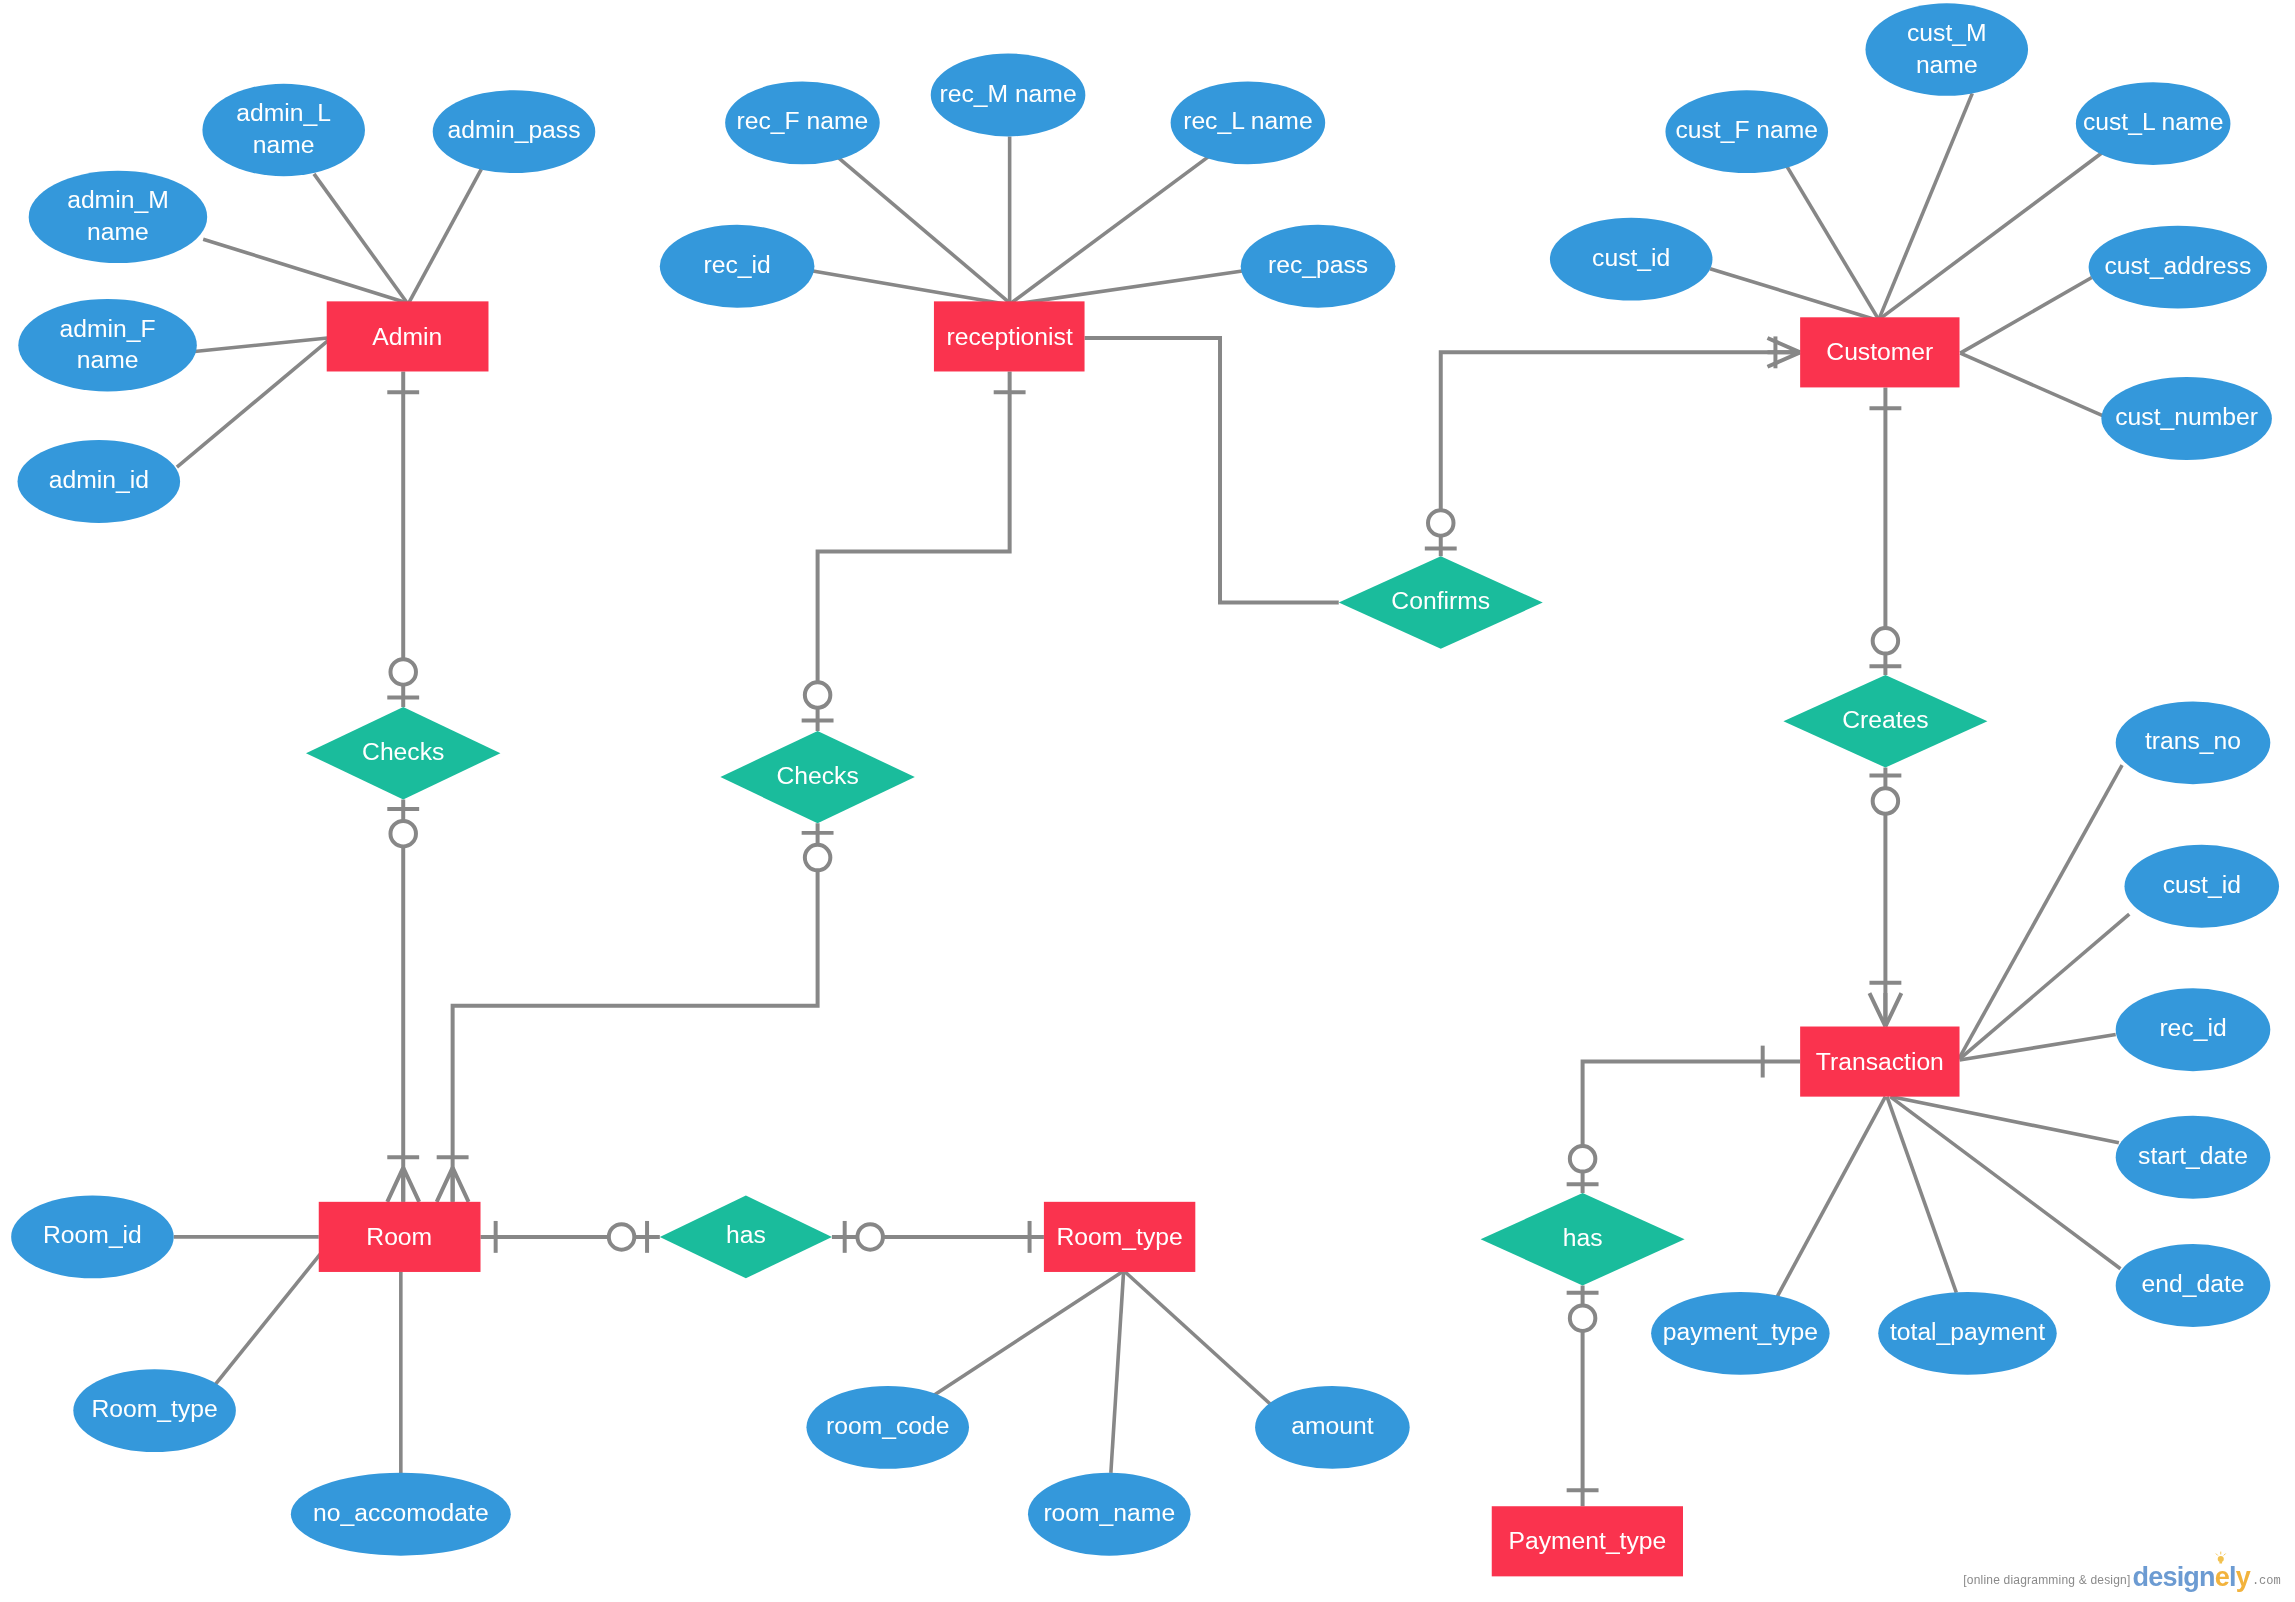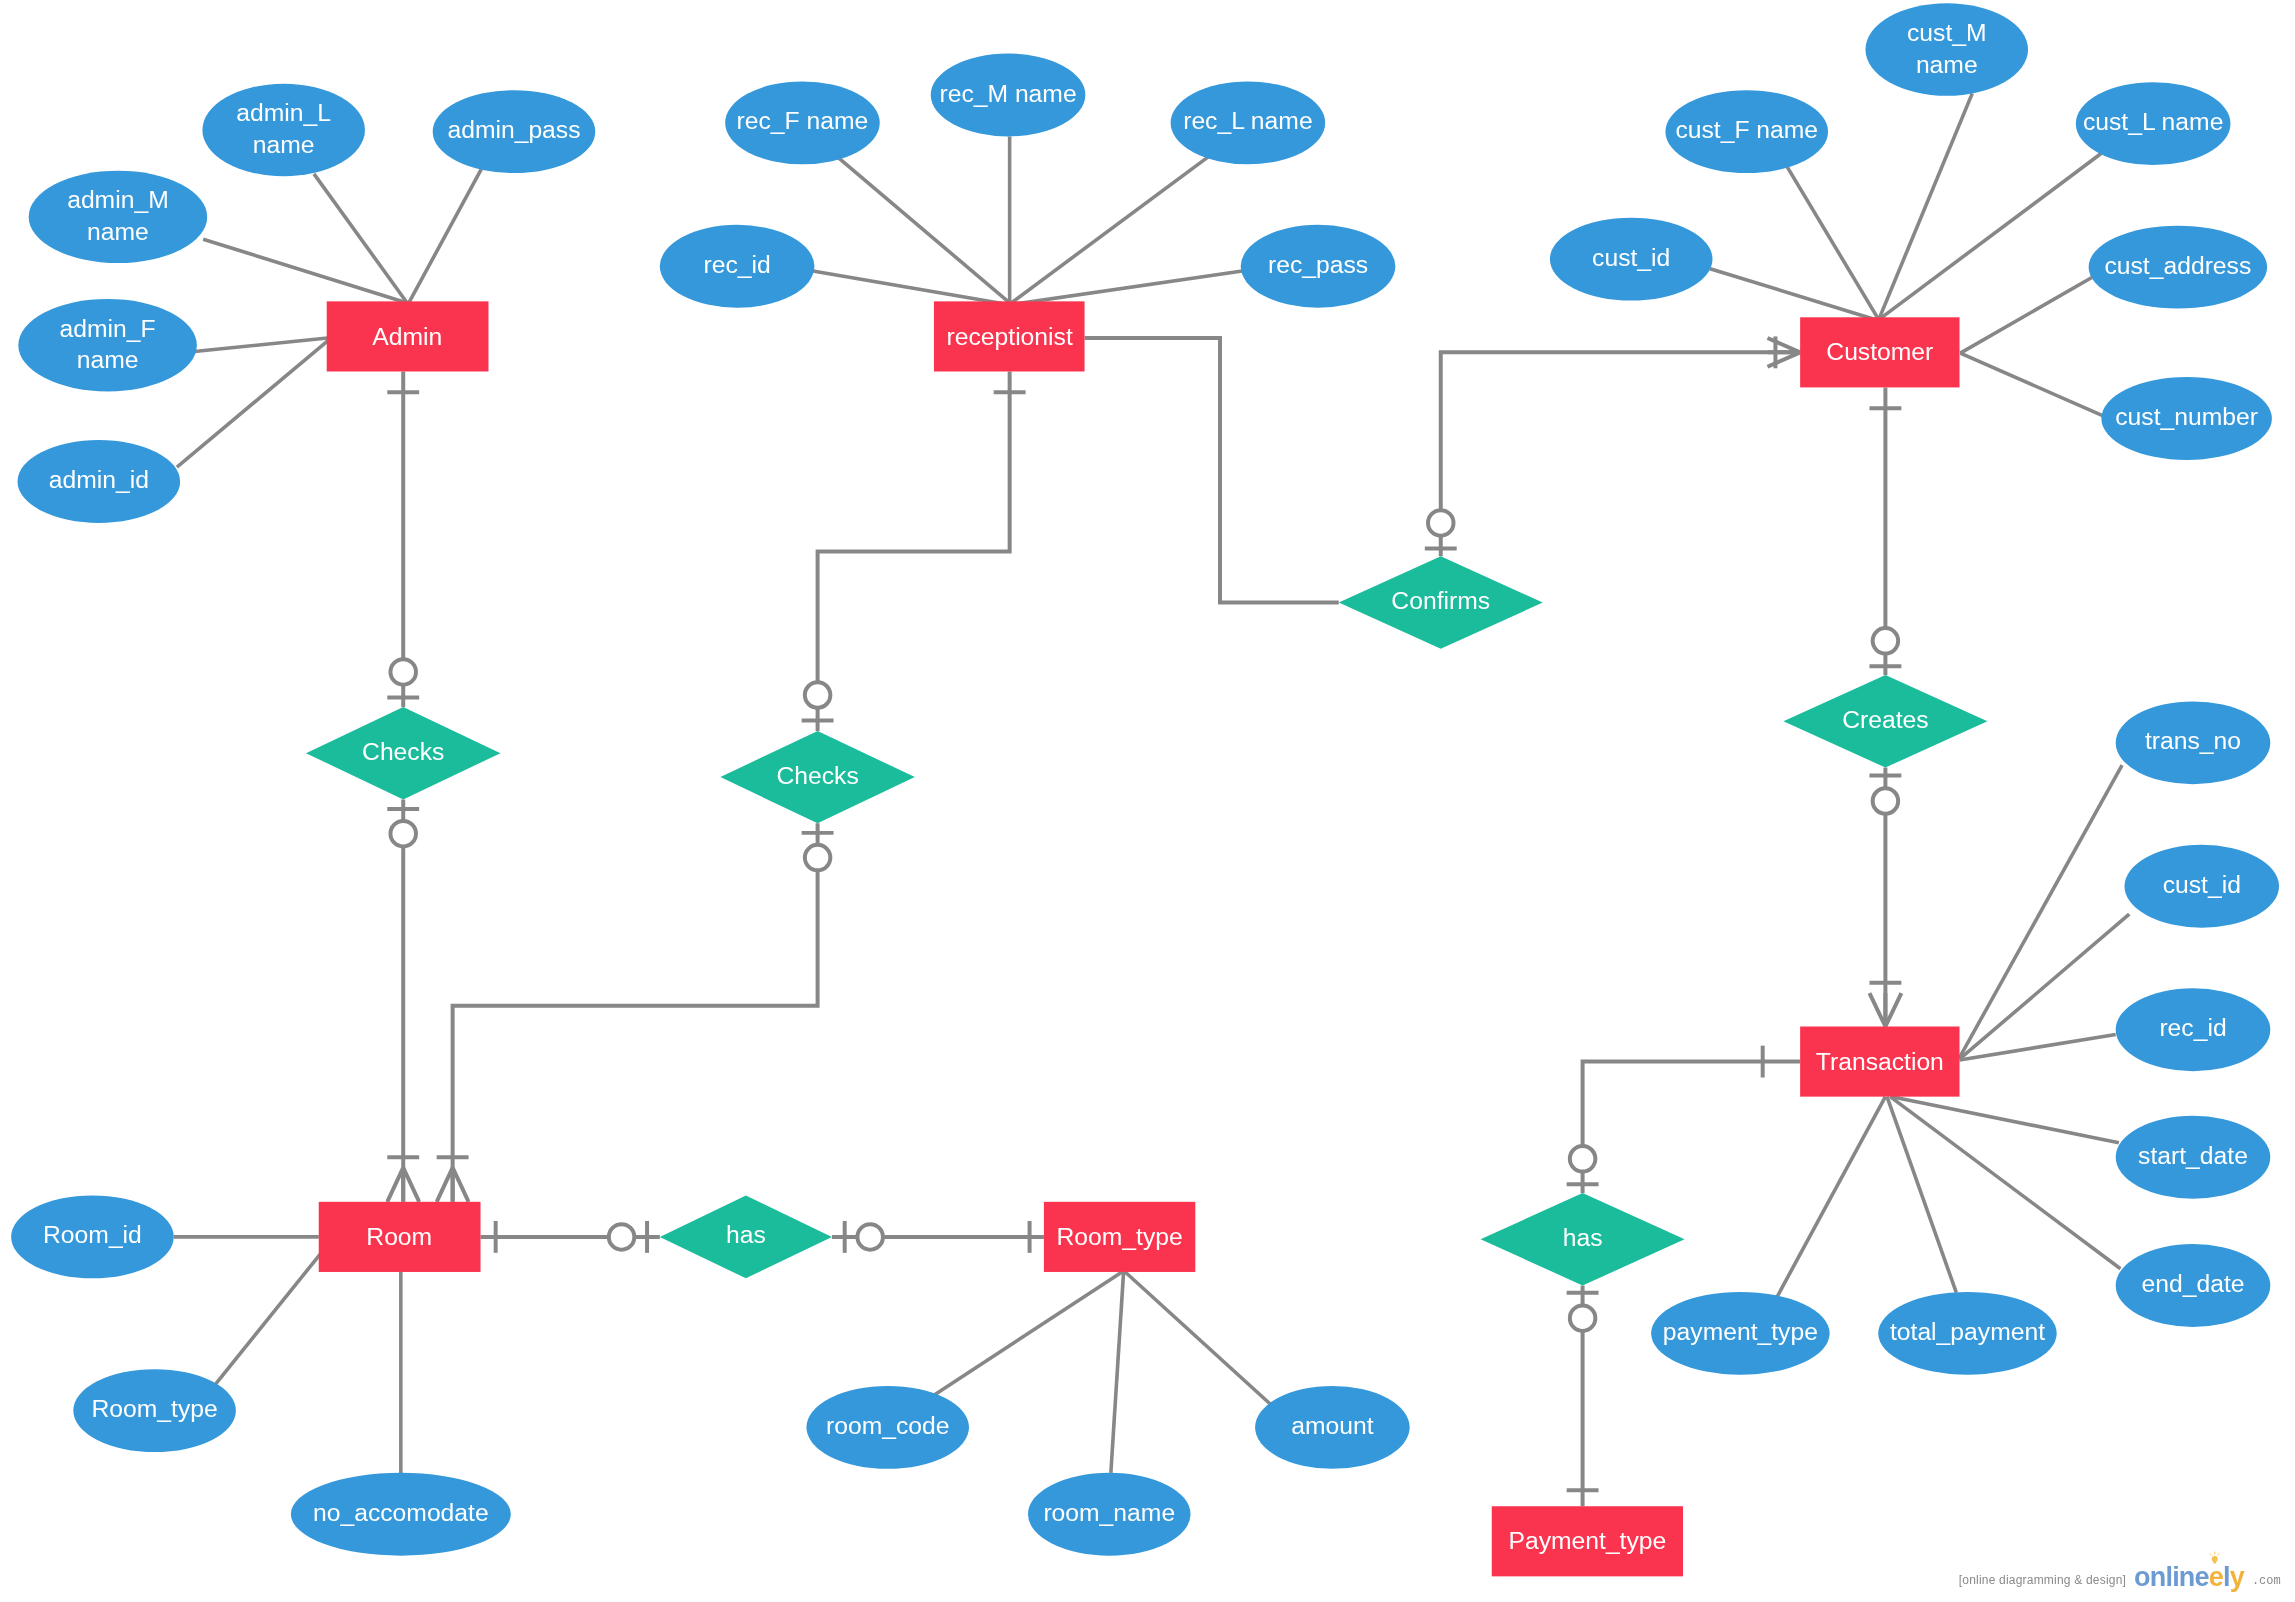--- a/index.html
+++ b/index.html
@@ -62,21 +62,21 @@
   }
   .entity-label { font-size: 31px; }
   .attr-label   { font-size: 31px; }
   .rel-label    { font-size: 31px; }
   .watermark {
     position: absolute;
     right: 14.3px;
     bottom: 11px;
     display: flex;
     align-items: flex-end;
-    gap: 8px;
+    gap: 2px;
     user-select: none;
     margin-top: 32px;
   }
   .wm-tag {
     font-family: "Liberation Sans", sans-serif;
     font-size: 12px;
     color: #8a8a8a;
     letter-spacing: 0.2px;
     padding-bottom: 4px;
   }
@@ -423,19 +423,19 @@
   <span class="wm-brand">
     <svg class="wm-bulb" viewBox="0 0 20 20">
       <circle cx="10" cy="12" r="4.5" fill="#f2c14e"></circle>
       <rect x="8" y="15.5" width="4" height="3" fill="#f2c14e"></rect>
       <g stroke="#f2c14e" stroke-width="1.4" stroke-linecap="round">
         <line x1="10" y1="1.5" x2="10" y2="4.5"></line>
         <line x1="3.2" y1="4.2" x2="5.2" y2="6.2"></line>
         <line x1="16.8" y1="4.2" x2="14.8" y2="6.2"></line>
       </g>
     </svg>
-    <span class="wm-c1">online</span><span class="wm-c2">e</span><span class="wm-c1">l</span><span class="wm-c2">y</span>
+    <span class="wm-c1">design</span><span class="wm-c2">e</span><span class="wm-c1">l</span><span class="wm-c2">y</span>
   </span>
   <span class="wm-dot">.com</span>
 </div>
 
 </div>
 
 
 </body></html>

